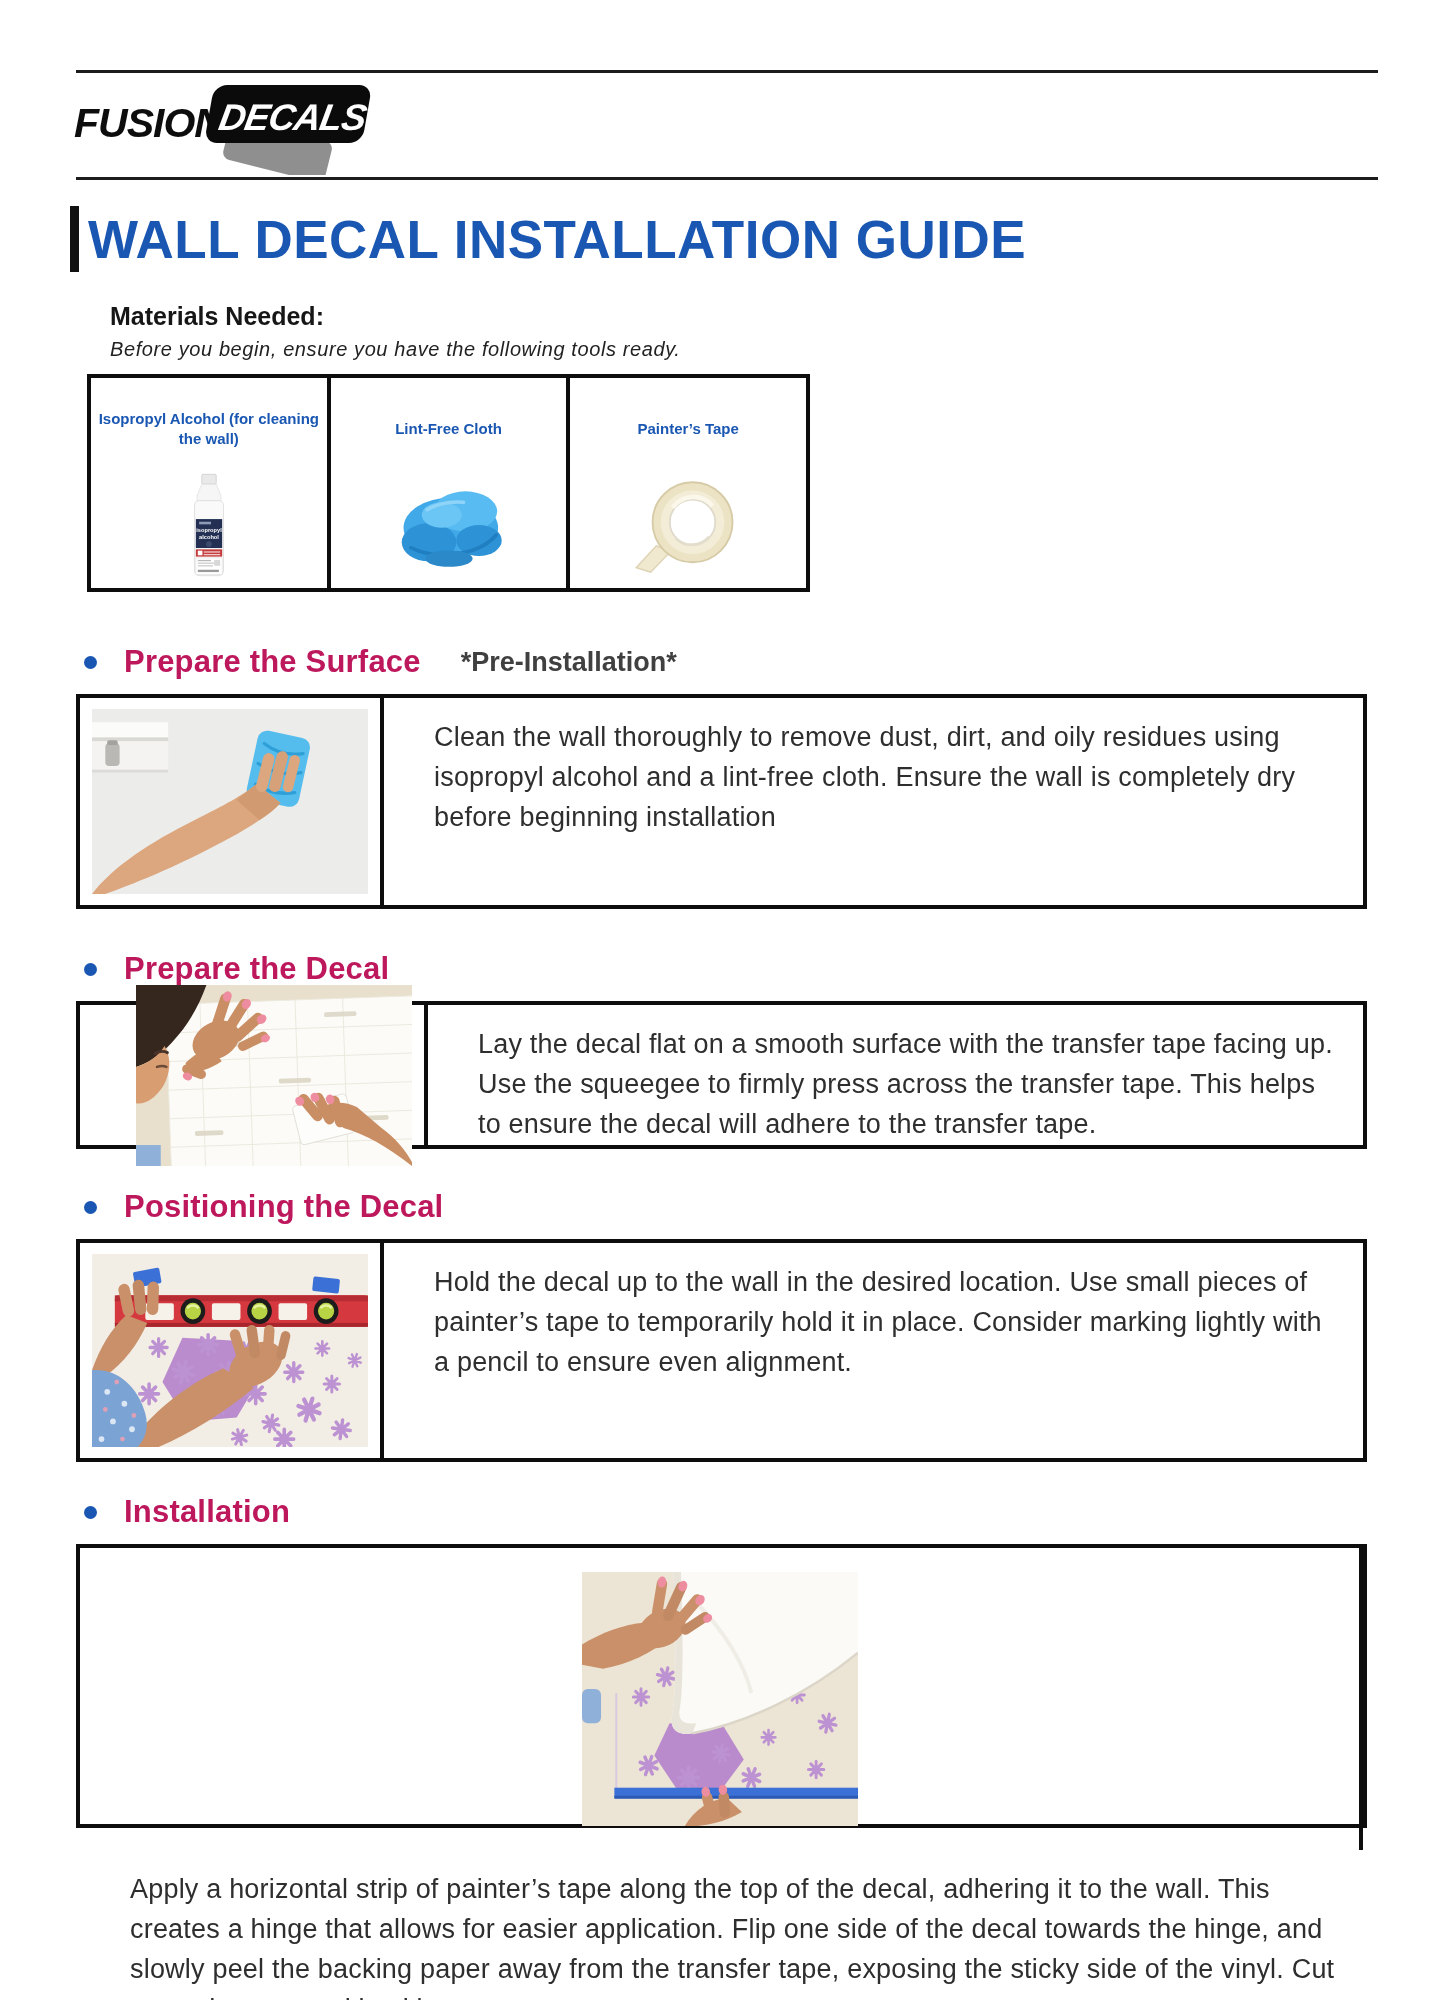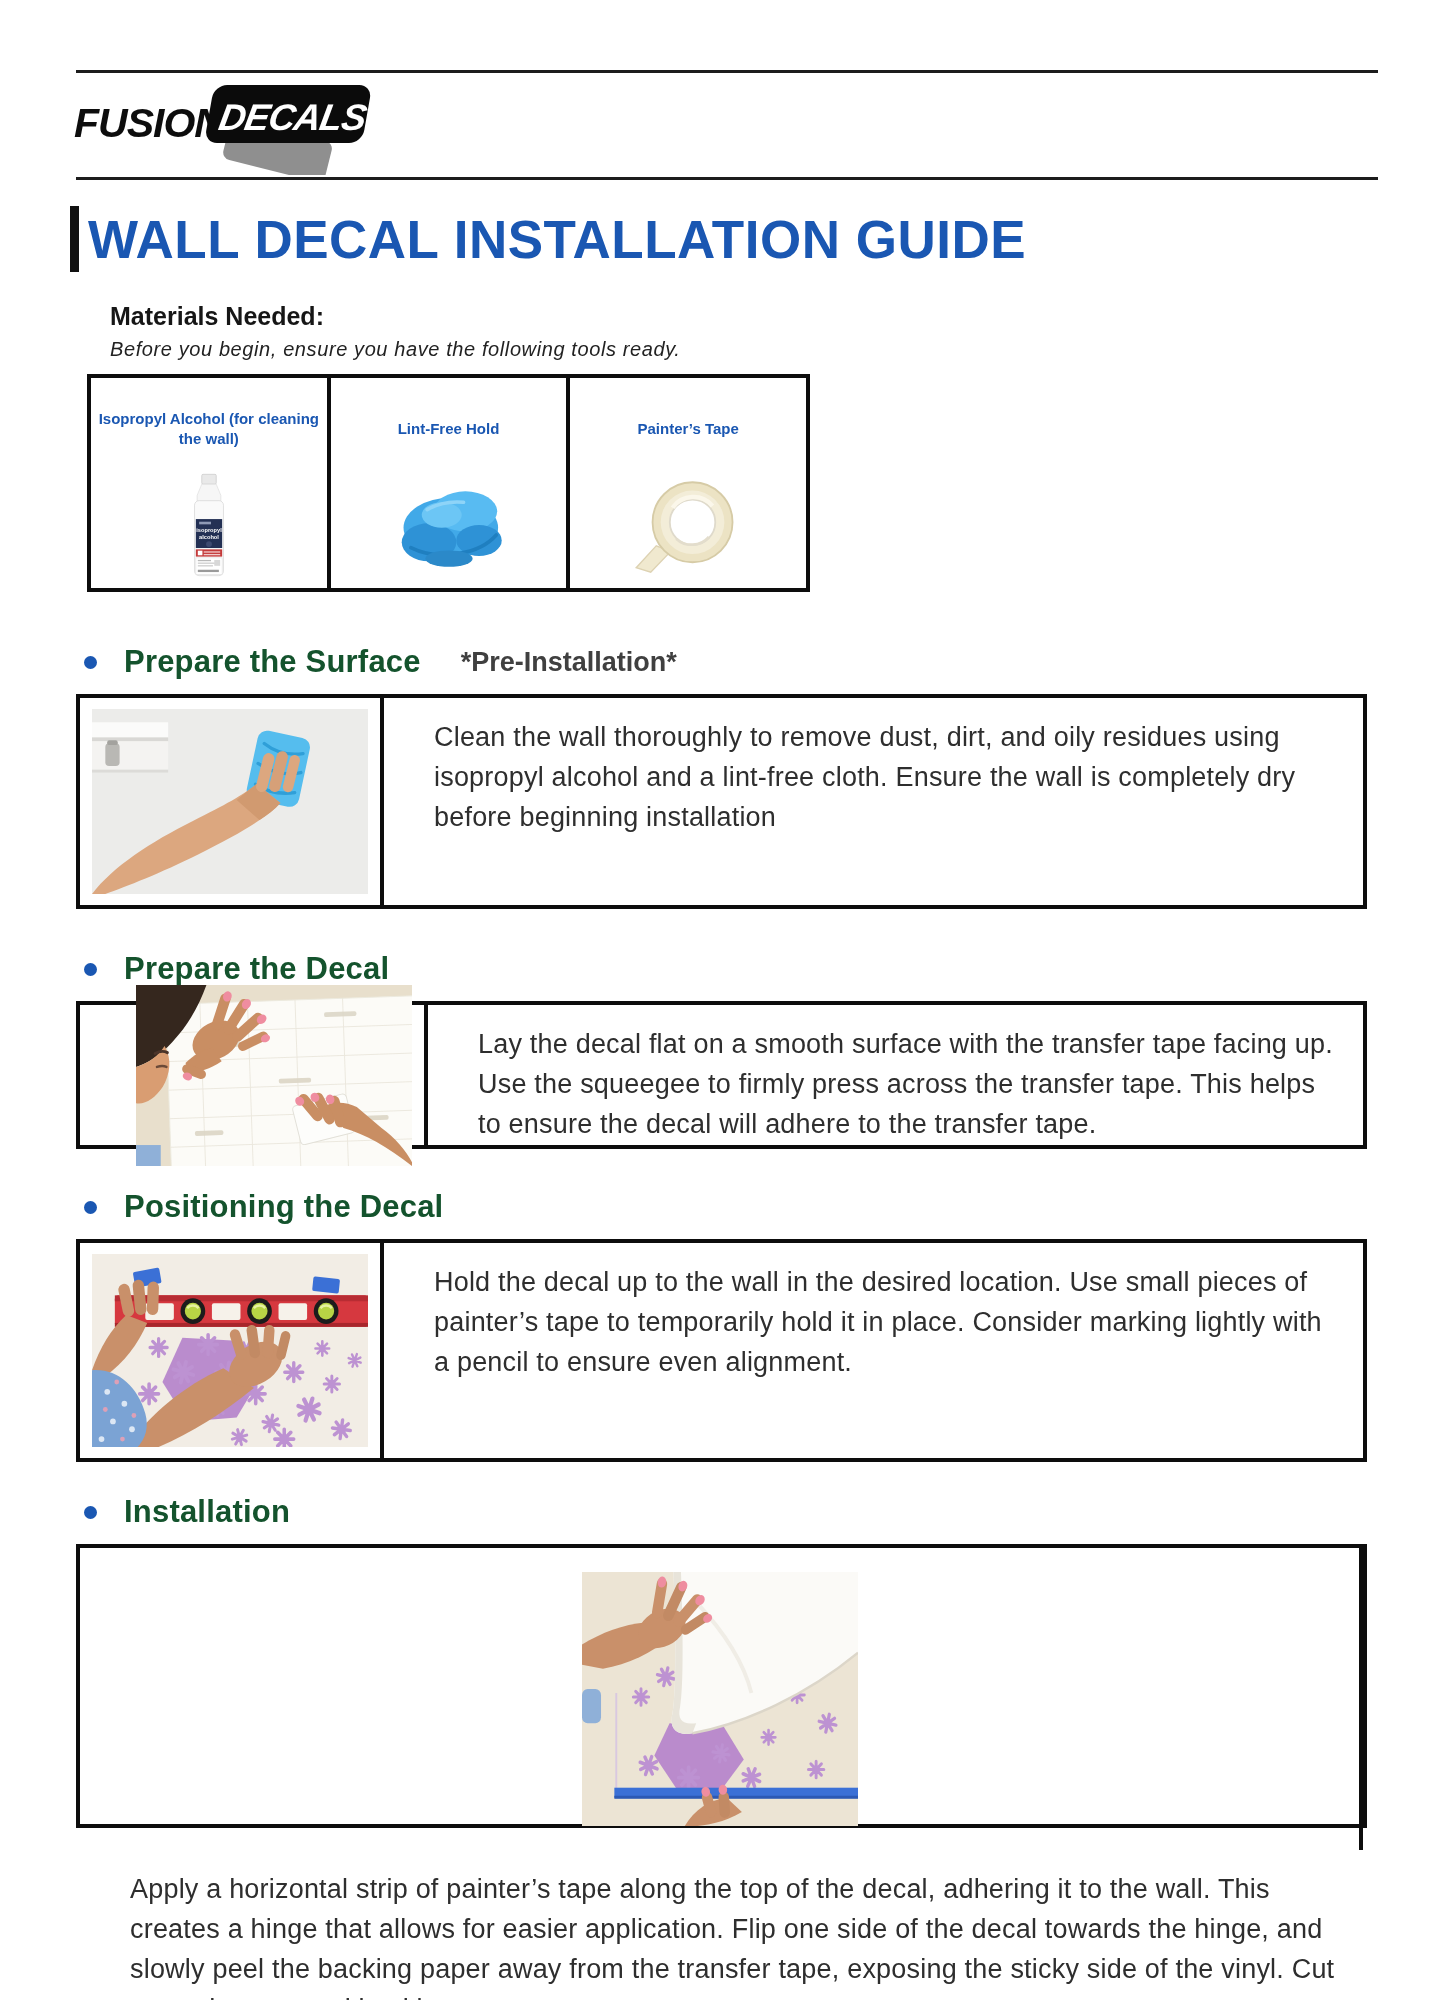--- a/index.html
+++ b/index.html
@@ -33,21 +33,21 @@
   }
   .mat-cell { flex: 1 1 0; border-right: 4px solid #0d0d0d; display:flex; flex-direction:column; align-items:center; padding: 8px 7px 10px; }
   .mat-cell:last-child { border-right: none; }
   .mat-label { height: 86px; display:flex; align-items:center; justify-content:center; text-align:center;
     color:#1a57b2; font-weight:800; font-size:15px; line-height:1.32; }
   .mat-img { height: 106px; display:flex; align-items:center; justify-content:center; }
 
   
   .sec-head { display:flex; align-items:center; margin-left: 84px; }
   .sec-head .bullet { width:13px; height:13px; border-radius:50%; background:#1a57b2; margin-right:27px; flex:0 0 auto; }
-  .sec-head h2 { font-size: 31px; font-weight: 800; color:#14532d; letter-spacing:.2px; }
+  .sec-head h2 { font-size: 31px; font-weight: 800; color:#be185d; letter-spacing:.2px; }
   .sec-head .note { margin-left: 40px; font-size: 27px; font-weight: 700; color:#404040; }
   .mt-s1 { margin-top: 52px; }
   .mt-s2 { margin-top: 42px; }
   .mt-s3 { margin-top: 40px; }
   .mt-s4 { margin-top: 32px; }
 
   .sec-box {
     display: flex; margin: 14px 87px 0 76px;
     border: 4px solid #0d0d0d; background:#fff;
   }
@@ -111,21 +111,21 @@
           <rect x="22" y="132" width="20" height="2" fill="#b9b9b9"></rect>
           <rect x="22" y="136" width="26" height="2" fill="#cfcfcf"></rect>
           <rect x="22" y="140" width="23" height="2" fill="#cfcfcf"></rect>
           <rect x="47" y="132" width="9" height="9" fill="#d8d8d8"></rect>
           <rect x="22" y="147" width="32" height="3.5" fill="#9a9a9a"></rect>
         </svg>
       </div>
     </div>
 
     <div class="mat-cell">
-      <div class="mat-label">Lint-Free Hold</div>
+      <div class="mat-label">Lint-Free Cloth</div>
       <div class="mat-img">
         <svg width="148" height="100" viewBox="0 0 160 110">
           <ellipse cx="82" cy="58" rx="52" ry="33" fill="#41a9e8"></ellipse>
           <ellipse cx="58" cy="74" rx="30" ry="21" fill="#2e92d6"></ellipse>
           <ellipse cx="98" cy="40" rx="35" ry="22" fill="#58bbf2"></ellipse>
           <ellipse cx="113" cy="72" rx="25" ry="17" fill="#2e92d6"></ellipse>
           <ellipse cx="72" cy="44" rx="22" ry="14" fill="#6cc6f5"></ellipse>
           <path d="M38 80 Q62 92 92 86 Q118 82 132 66" stroke="#1f7fc0" stroke-width="4" fill="none" stroke-linecap="round"></path>
           <path d="M56 38 Q74 28 96 30" stroke="#8ed4f8" stroke-width="4" fill="none" stroke-linecap="round"></path>
           <ellipse cx="80" cy="92" rx="26" ry="9" fill="#2b89c9"></ellipse>

